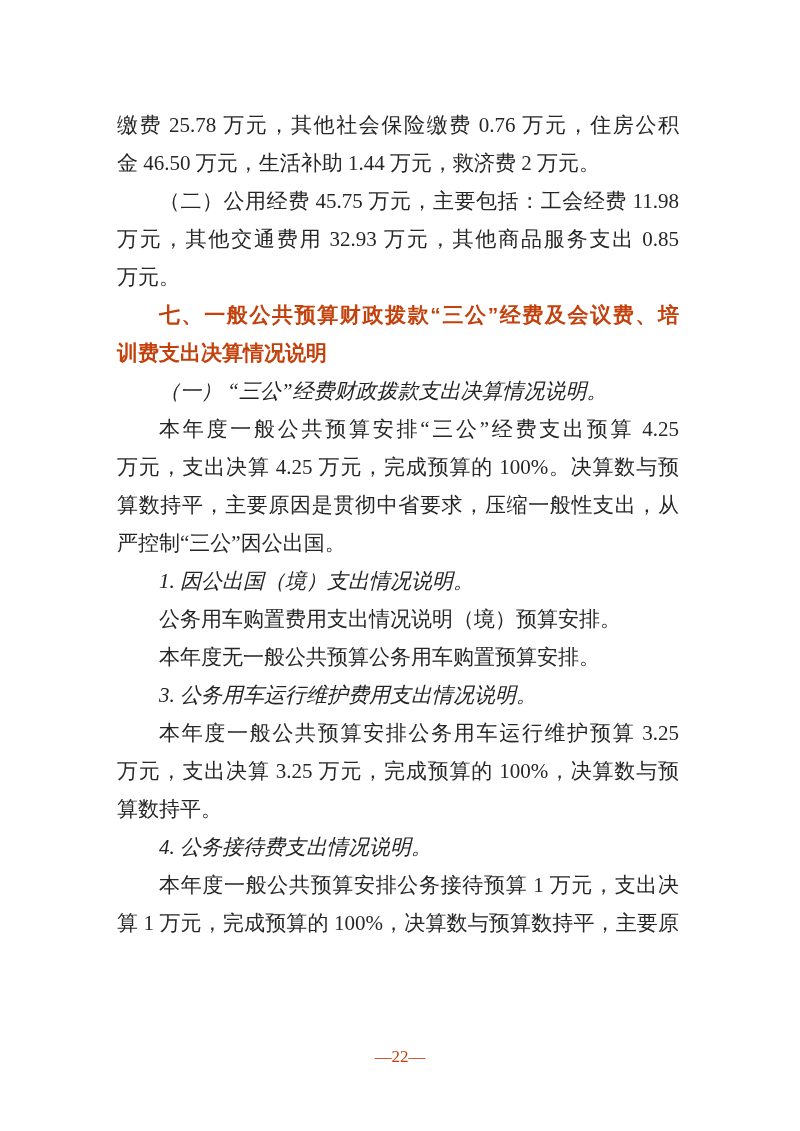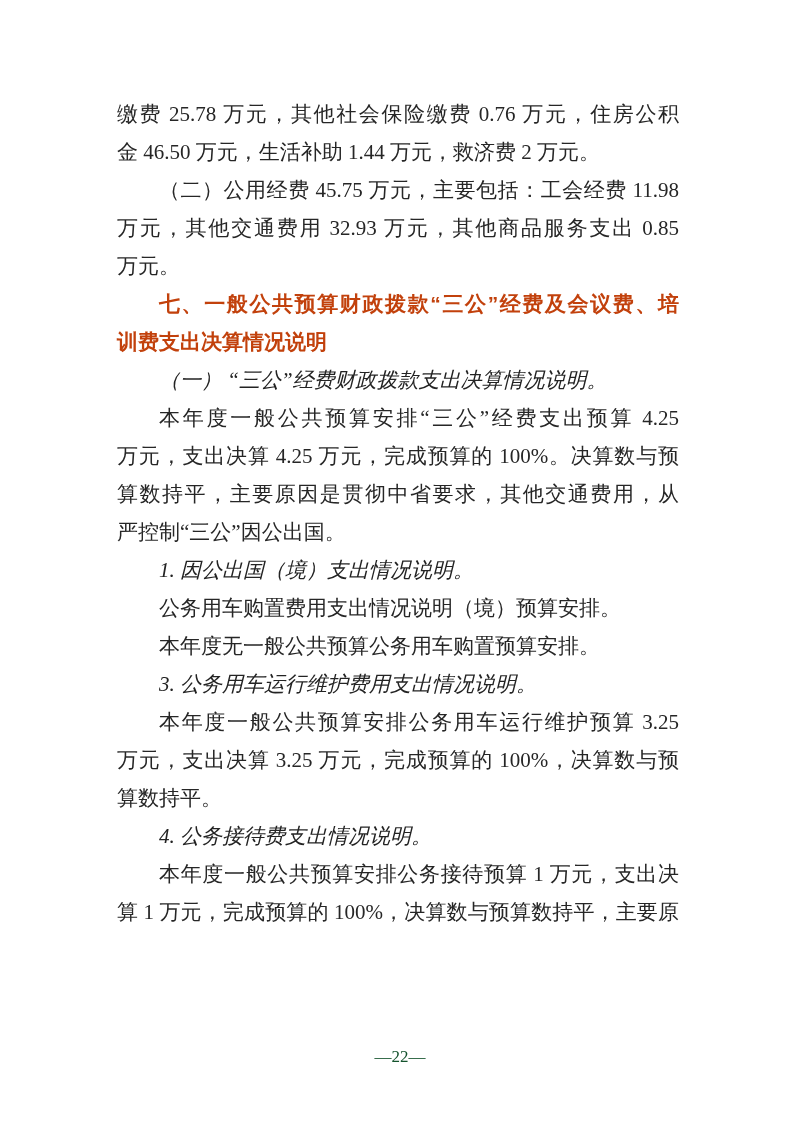--- a/index.html
+++ b/index.html
@@ -10,21 +10,21 @@
     width: 800px;
     height: 1131px;
     background: #ffffff;
     position: relative;
     overflow: hidden;
     font-family: "Liberation Serif", "DejaVu Serif", serif;
   }
   .doc {
     position: absolute;
     left: 117px;
-    top: 95px;
+    top: 106px;
     width: 562px;
     font-size: 21px;
     color: #262626;
     letter-spacing: 0;
   }
   .block { margin: 0; padding: 0; }
   .line {
     display: block;
     line-height: 38px;
   }
@@ -43,21 +43,21 @@
   }
   
   .block.kaiti .line { color: #232323; font-style: italic; }
   .page-number {
     position: absolute;
     top: 1047px;
     left: 0;
     width: 100%;
     text-align: center;
     font-size: 17px;
-    color: #14532d;
+    color: #c2410c;
     font-family: "Liberation Serif", "DejaVu Serif", serif;
   }
 </style>
 </head>
 <body>
 
 <main class="doc">
     <p class="block body">
       <span class="line fill">缴费 25.78 万元，其他社会保险缴费 0.76 万元，住房公积</span>
       <span class="line">金 46.50 万元，生活补助 1.44 万元，救济费 2 万元。</span>
@@ -70,21 +70,21 @@
     <p class="block heading">
       <span class="line fill ind">七、一般公共预算财政拨款“三公”经费及会议费、培</span>
       <span class="line">训费支出决算情况说明</span>
     </p>
     <p class="block kaiti">
       <span class="line ind">（一） “三公”经费财政拨款支出决算情况说明。</span>
     </p>
     <p class="block body">
       <span class="line fill ind">本年度一般公共预算安排“三公”经费支出预算 4.25</span>
       <span class="line fill">万元，支出决算 4.25 万元，完成预算的 100%。决算数与预</span>
-      <span class="line fill">算数持平，主要原因是贯彻中省要求，其他交通费用，从</span>
+      <span class="line fill">算数持平，主要原因是贯彻中省要求，压缩一般性支出，从</span>
       <span class="line">严控制“三公”因公出国。</span>
     </p>
     <p class="block kaiti">
       <span class="line ind">1. 因公出国（境）支出情况说明。</span>
     </p>
     <p class="block body">
       <span class="line ind">公务用车购置费用支出情况说明（境）预算安排。</span>
     </p>
     <p class="block body">
       <span class="line ind">本年度无一般公共预算公务用车购置预算安排。</span>

